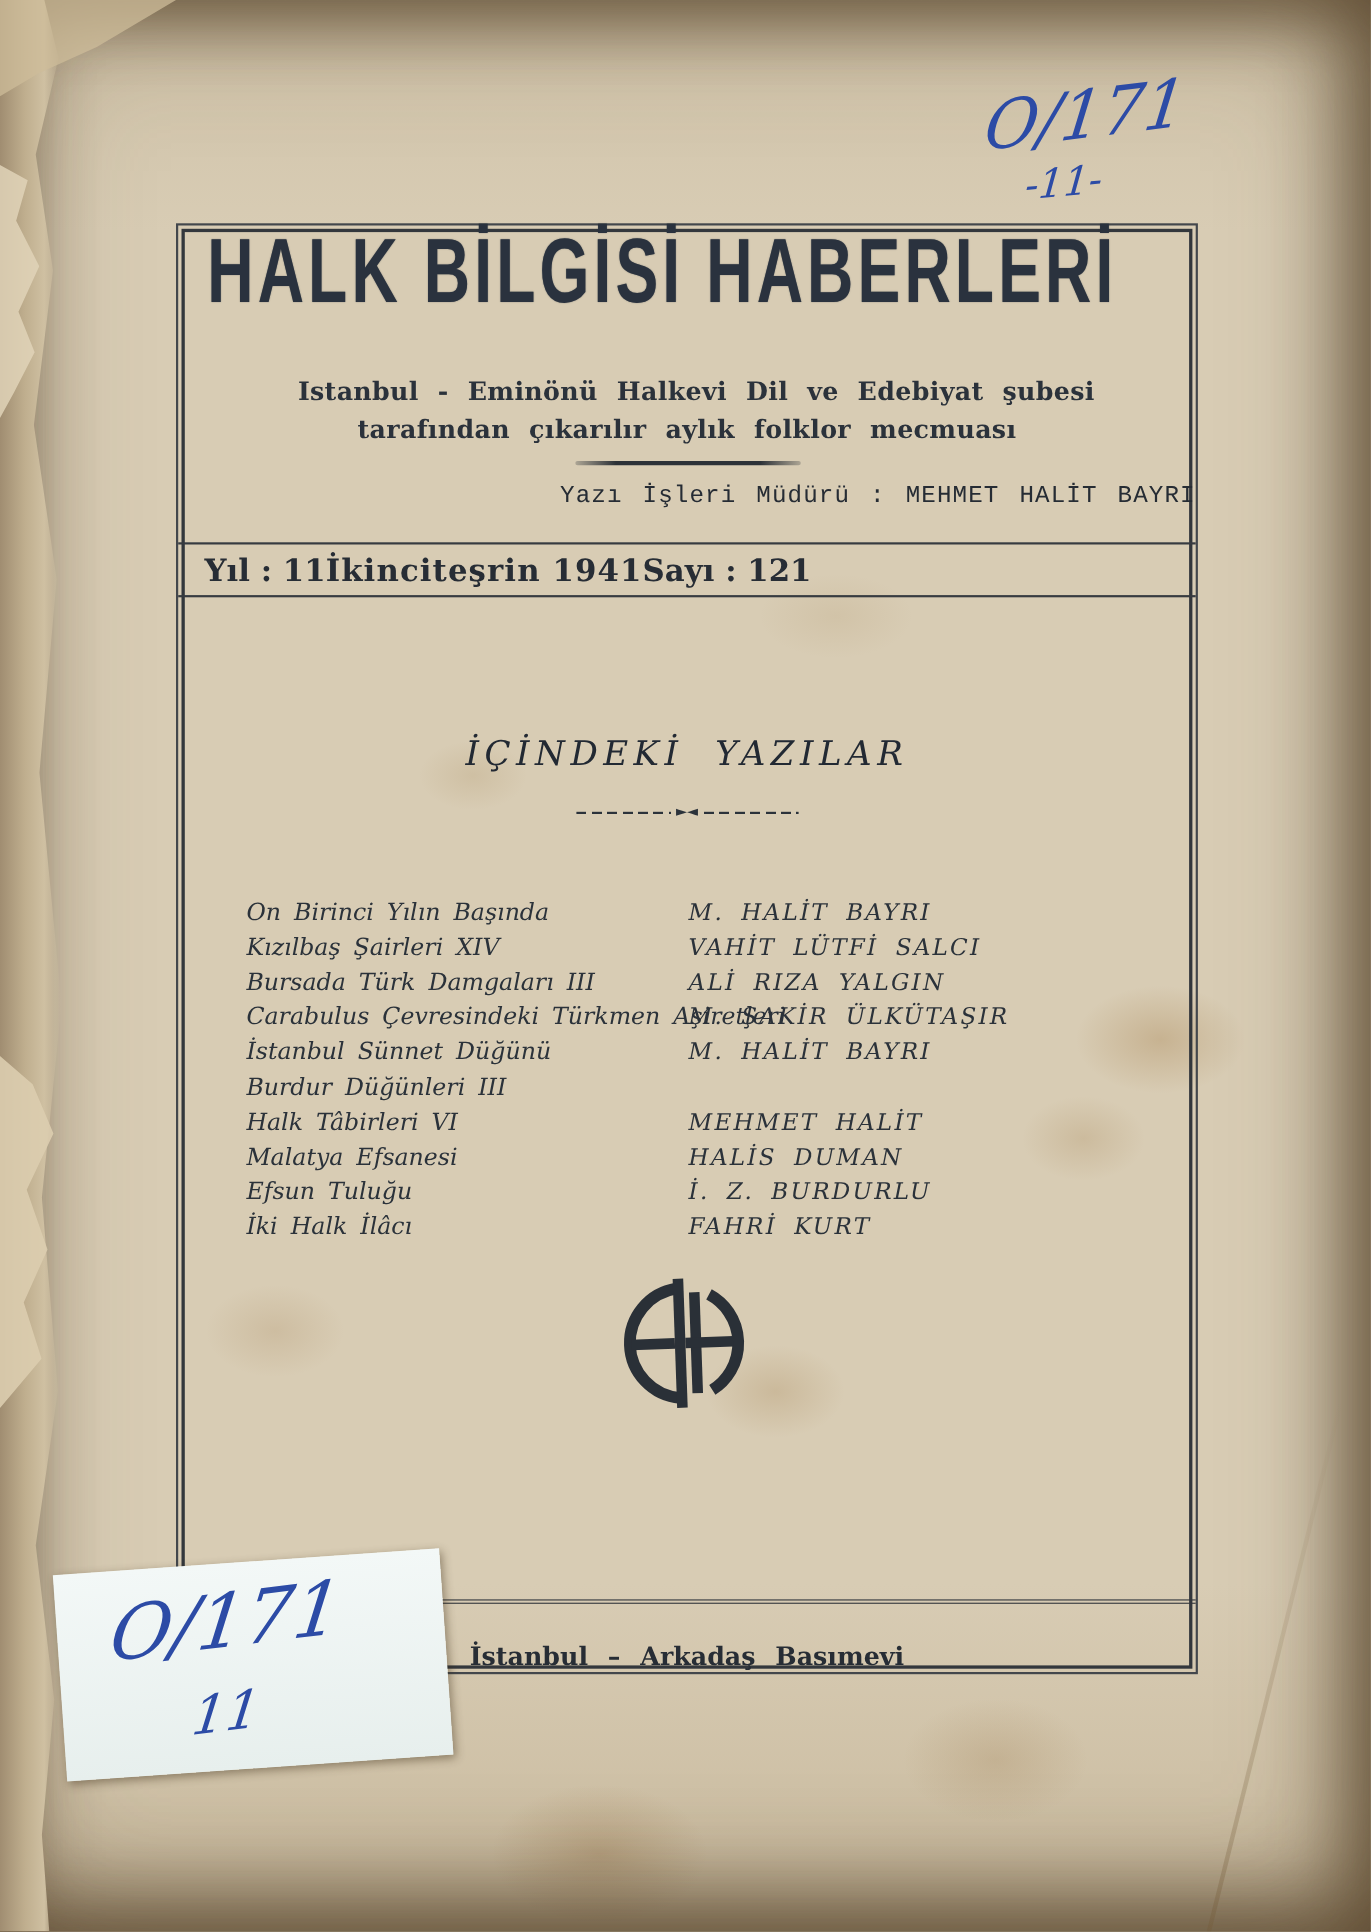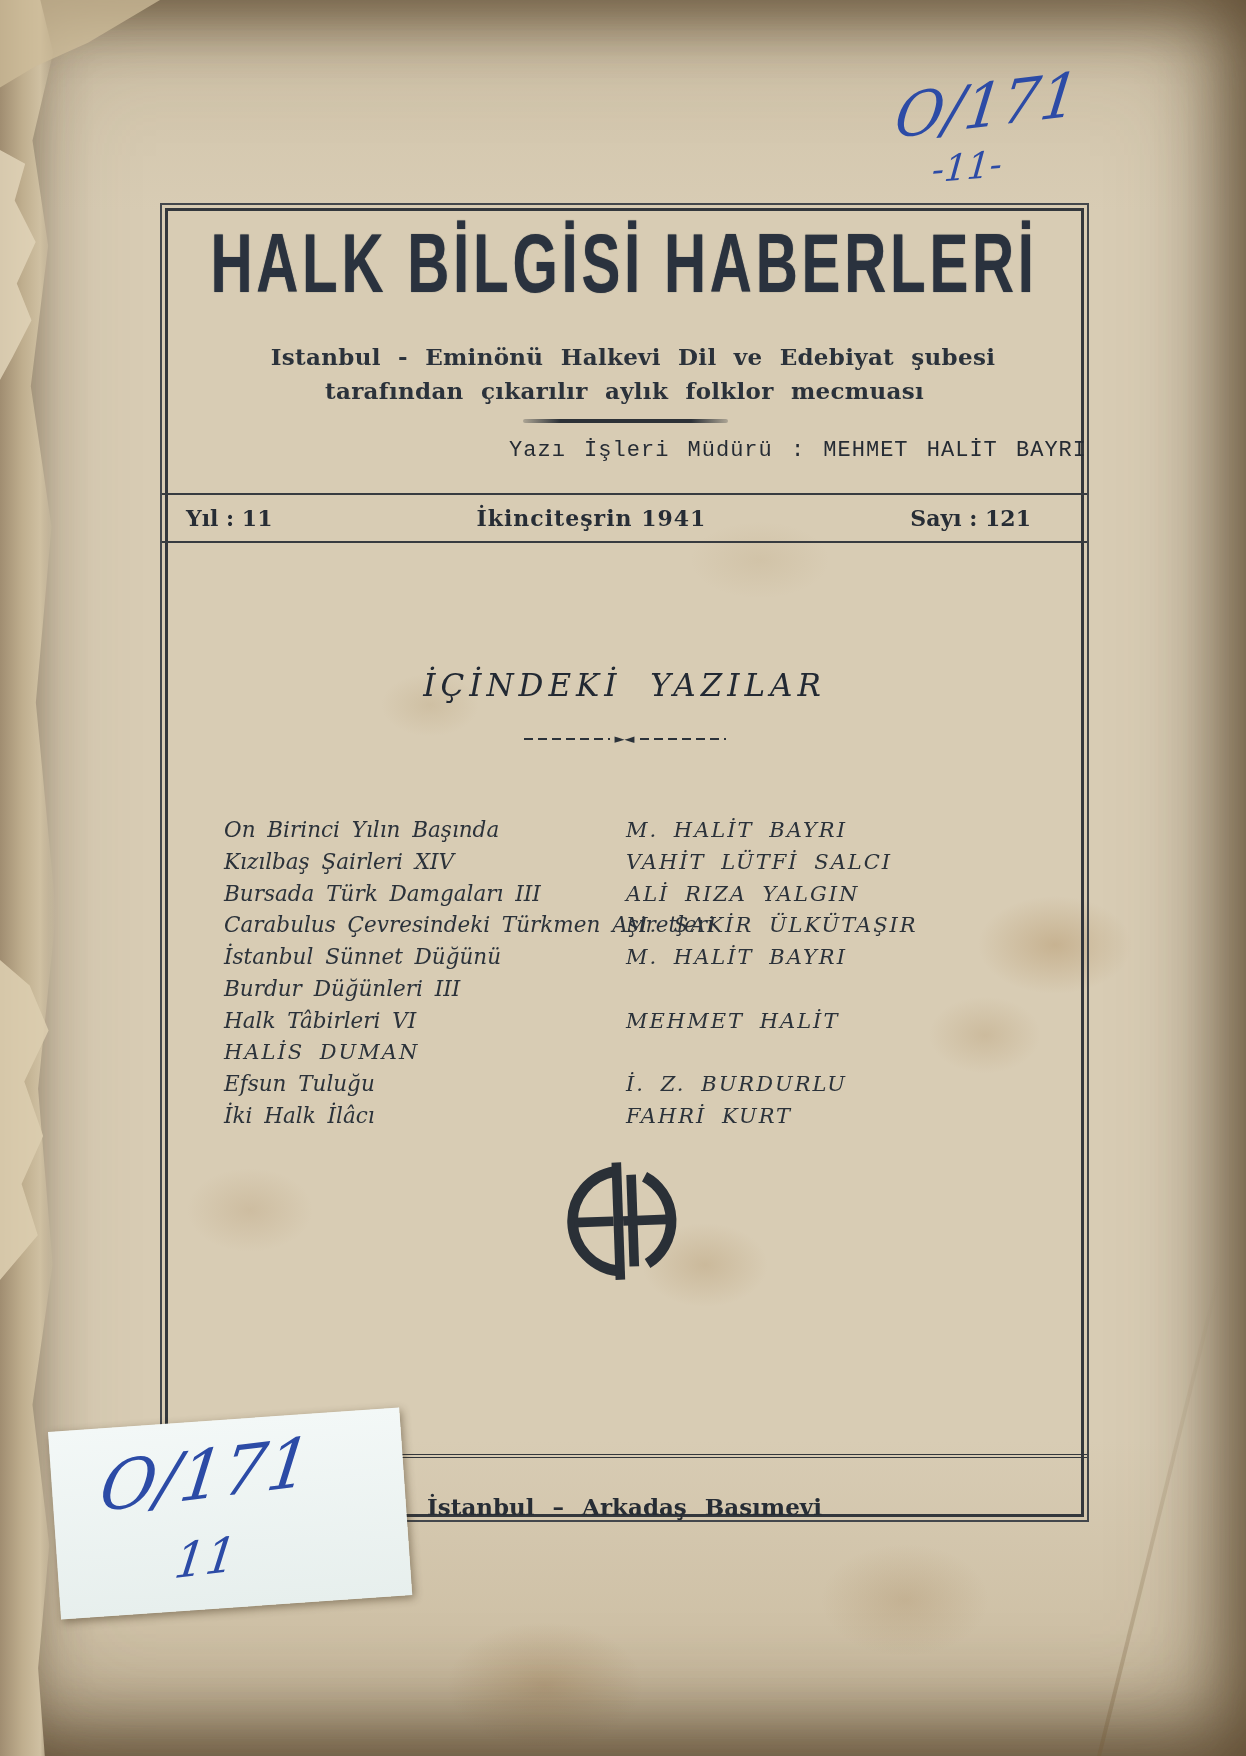--- a/index.html
+++ b/index.html
@@ -40,39 +40,39 @@
   
   .hw{position:absolute;color:#2c4ba6;font-family:"DejaVu Serif",serif;font-style:italic;white-space:nowrap;}
   .hw-top-1{left:895px;top:70px;font-size:60px;transform:rotate(-7deg) skewX(-14deg);}
   .hw-top-2{left:932px;top:146px;font-size:36px;transform:rotate(-5deg) skewX(-10deg);}
 
   
   .frame{position:absolute;left:160px;top:203px;width:925px;height:1315px;border:2px solid #43474c;}
   .frame-inner{position:absolute;inset:3px;border:3px solid #33373c;pointer-events:none;}
   .frame *{box-sizing:border-box;}
 
-  .masthead-title{position:absolute;top:24px;left:0;width:100%;text-align:center;}
+  .masthead-title{position:absolute;top:8px;left:0;width:100%;text-align:left;}
   .masthead-title span{display:inline-block;white-space:nowrap;
     font-family:"Liberation Sans",sans-serif;font-weight:700;font-size:62px;letter-spacing:4px;
     color:#2a323e;transform:scale(.94,1.34);transform-origin:50% 55%;
     text-shadow:0 0 1px rgba(42,50,62,.65);}
   .subtitle{position:absolute;left:0;width:100%;text-align:center;
     font-family:"DejaVu Serif",serif;font-weight:700;font-size:23px;color:#2b323b;
     word-spacing:9px;letter-spacing:.3px;}
   .subtitle-1{top:138px;padding-left:17px;}
   .subtitle-2{top:172px;}
   .title-divider{position:absolute;top:214px;left:50%;width:205px;height:4px;margin-left:-102px;
     background:linear-gradient(90deg,rgba(44,49,55,.25),#2c3137 18%,#2c3137 82%,rgba(44,49,55,.25));border-radius:2px;}
   .editor-line{position:absolute;top:233px;left:0;width:100%;text-align:right;
     font-family:Liberation Mono, monospace;font-size:22px;color:#262c34;letter-spacing:1px;word-spacing:4px;}
 
   .issue-bar{position:absolute;top:288px;left:0;width:100%;height:50px;
     border-top:2px solid #373b40;border-bottom:2px solid #373b40;
-    display:flex;justify-content:space-between;align-items:center;
-    padding:0 56px 0 24px;font-family:"DejaVu Serif",serif;font-weight:700;font-size:22px;color:#272d35;}
+    display:flex;align-items:center;
+    padding:0 72px 0 24px;font-family:"DejaVu Serif",serif;font-weight:700;font-size:28px;color:#272d35;}
   .issue-bar .issue-date{letter-spacing:1px;}
 
   .contents-heading{position:absolute;top:462px;left:0;width:100%;text-align:center;
     font-family:"DejaVu Serif",serif;font-style:italic;font-size:31px;color:#222933;
     letter-spacing:5px;word-spacing:14px;}
   .contents-divider{position:absolute;top:528px;left:0;width:100%;text-align:center;line-height:10px;}
   .contents-divider .dash-line{display:inline-block;vertical-align:middle;width:86px;height:2px;margin:0 5px;
     background:repeating-linear-gradient(90deg,#2b323a 0 9px,transparent 9px 14px);}
   .contents-divider .divider-glyph{display:inline-block;vertical-align:middle;font-size:13px;color:#2b323a;line-height:10px;}
 
@@ -158,20 +158,21 @@
         <span class="article-author">M. HALİT BAYRI</span>
       </div>
       <div class="contents-row">
         <span class="article-title">Burdur Düğünleri III</span>
       </div>
       <div class="contents-row">
         <span class="article-title">Halk Tâbirleri VI</span>
         <span class="article-author">MEHMET HALİT</span>
       </div>
       <div class="contents-row">
+        <span class="article-title">Malatya Efsanesi</span>
         <span class="article-author">HALİS DUMAN</span>
       </div>
       <div class="contents-row">
         <span class="article-title">Efsun Tuluğu</span>
         <span class="article-author">İ. Z. BURDURLU</span>
       </div>
       <div class="contents-row">
         <span class="article-title">İki Halk İlâcı</span>
         <span class="article-author">FAHRİ KURT</span>
       </div>

